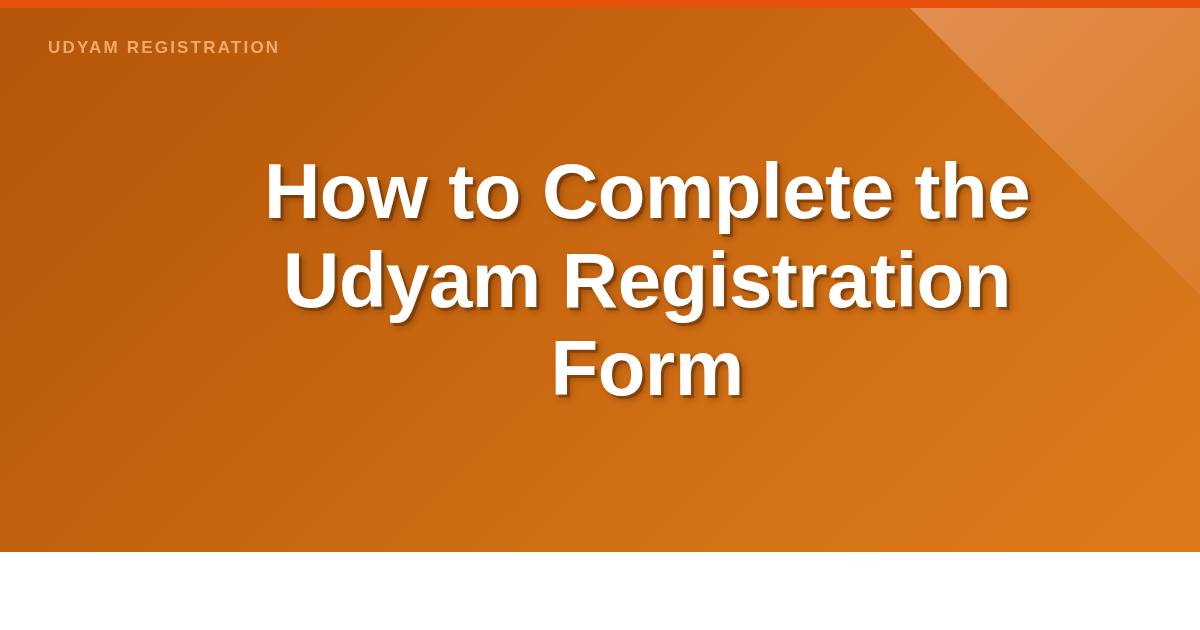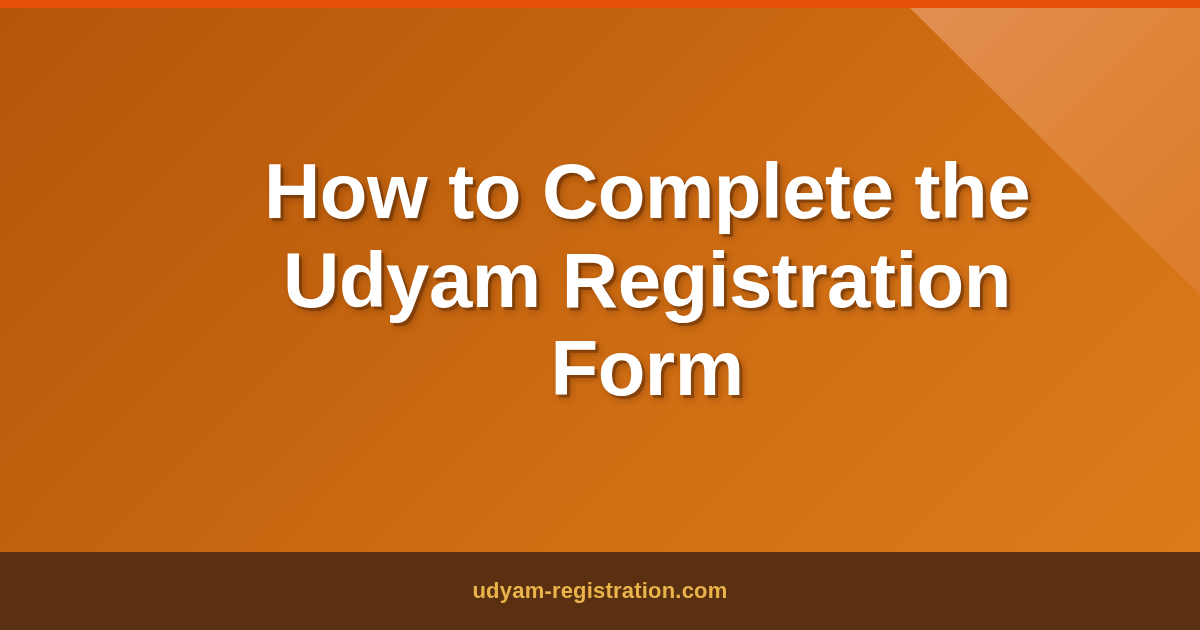--- a/index.html
+++ b/index.html
@@ -121,24 +121,22 @@
 <body>
 
 <div class="card">
 
   <div class="top-bar"></div>
 
   <div class="hero">
 
     <div class="corner-triangle"></div>
 
+    <div class="eyebrow">UDYAM REGISTRATION</div>
 
     <div class="headline-wrap">
       <h1 class="headline">How to Complete the Udyam Registration Form</h1>
     </div>
 
   </div>
 
-  <div class="footer">
-    <span class="footer-domain">udyam-registration.com</span>
-  </div>
 
 </div>
 
 </body></html>

